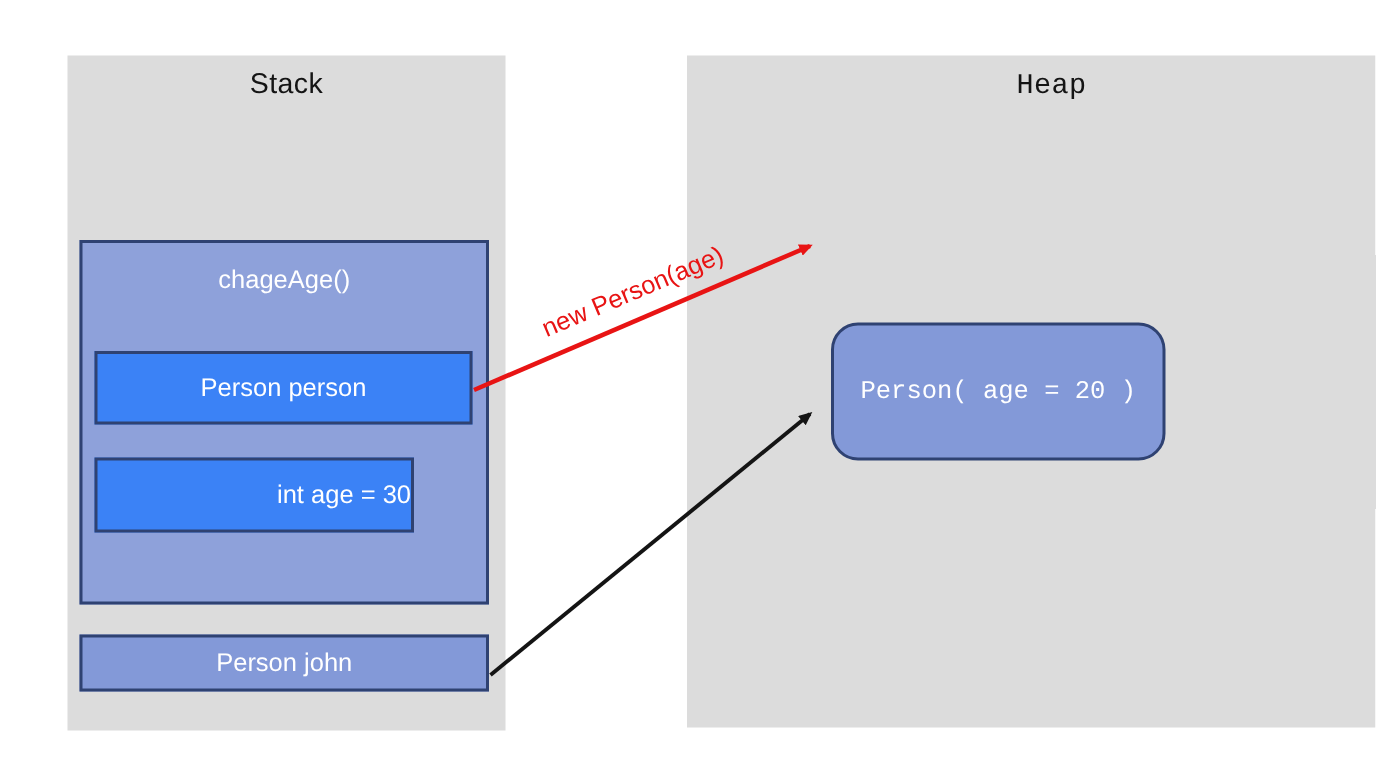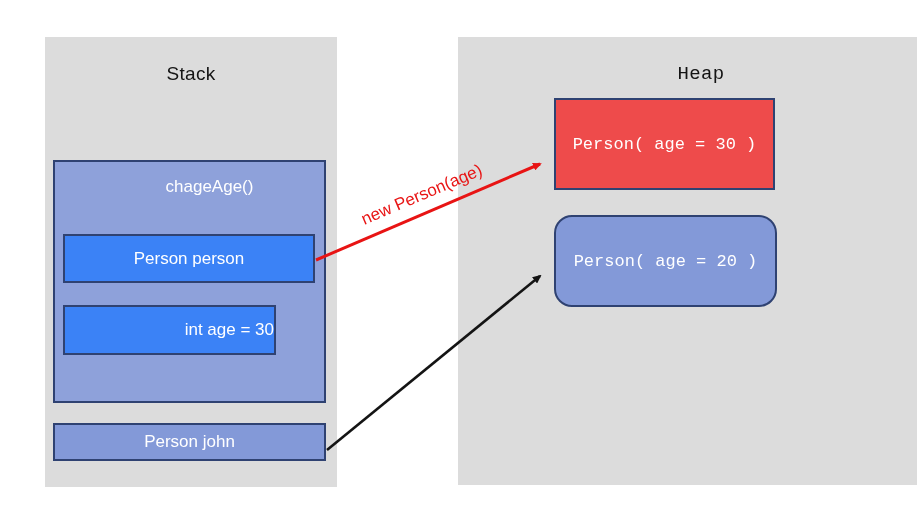--- a/index.html
+++ b/index.html
@@ -16,21 +16,21 @@
     overflow: hidden;
   }
   .panel {
     position: absolute;
     background: #dcdcdc;
   }
   .panel.stack { left: 45px; top: 37px; width: 292px; height: 450px; }
   .panel.heap  { left: 458px; top: 37px; width: 486px; height: 448px; font-family: Liberation Mono, monospace; }
   .panel-title {
     margin: 0;
-    padding-top: 26px;
+    padding-top: 9px;
     width: 100%;
     text-align: center;
     font-size: 19px;
     font-weight: 500;
     color: #141414;
     letter-spacing: 0.3px;
   }
   .frame {
     position: absolute;
     left: 8px; top: 123px;
@@ -39,21 +39,20 @@
     background: #8ea1da;
     border: 2px solid #2f4272;
   }
   .frame-label {
     position: absolute;
     top: 15px; left: 0;
     width: 100%;
     text-align: center;
     color: #ffffff;
     font-size: 17px;
-    padding-left: 20px;
   }
   .var-box {
     position: absolute;
     box-sizing: border-box;
     background: #3b82f6;
     border: 2px solid #2f4272;
     display: flex;
     align-items: center;
     justify-content: center;
     color: #ffffff;
@@ -116,23 +115,20 @@
     </div>
 
     <div class="var-box var-person-john">
       <span>Person john</span>
     </div>
   </section>
 
   <section class="panel heap">
     <h2 class="panel-title">Heap</h2>
 
-    <div class="heap-box obj-red">
-      <span>Person( age = 30 )</span>
-    </div>
 
     <div class="heap-box obj-blue">
       <span>Person( age = 20 )</span>
     </div>
   </section>
 
   <svg class="arrows" width="917" height="520" viewBox="0 0 917 520" xmlns="http://www.w3.org/2000/svg">
     <defs>
       <marker id="head-red" markerWidth="9" markerHeight="8" refX="7" refY="4" orient="auto" markerUnits="userSpaceOnUse">
         <path d="M0,0 L9,4 L0,8 Z" fill="#e81414"></path>

